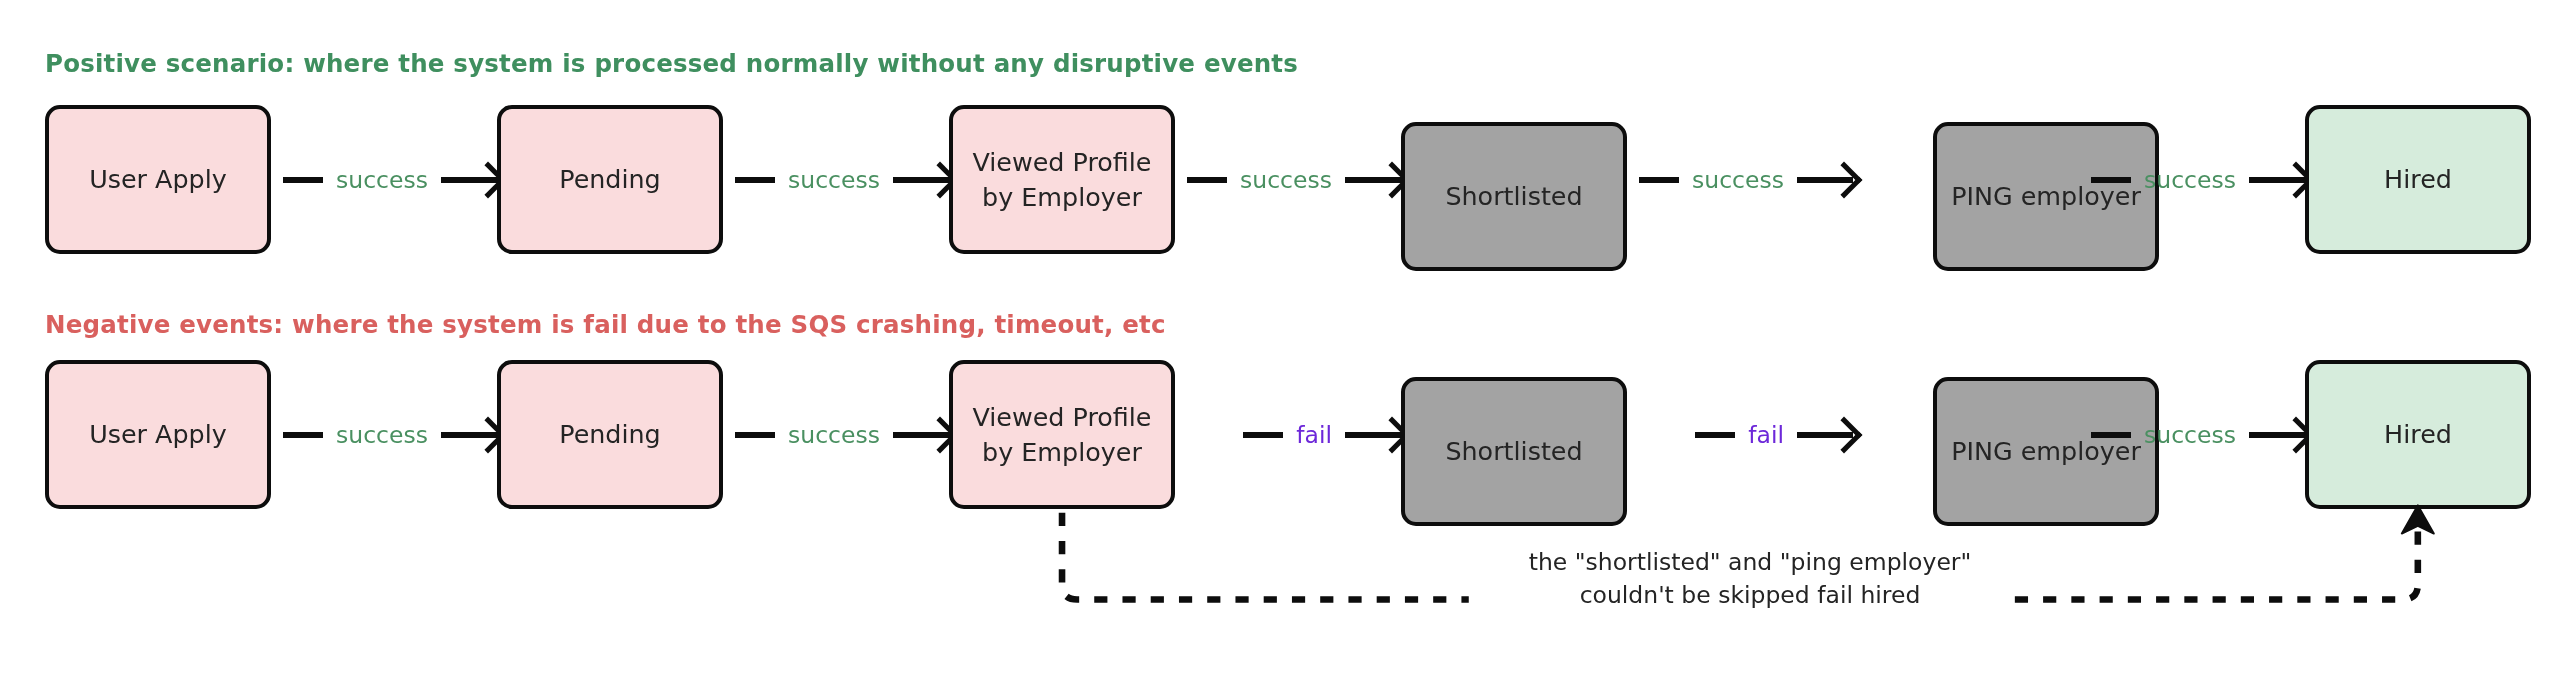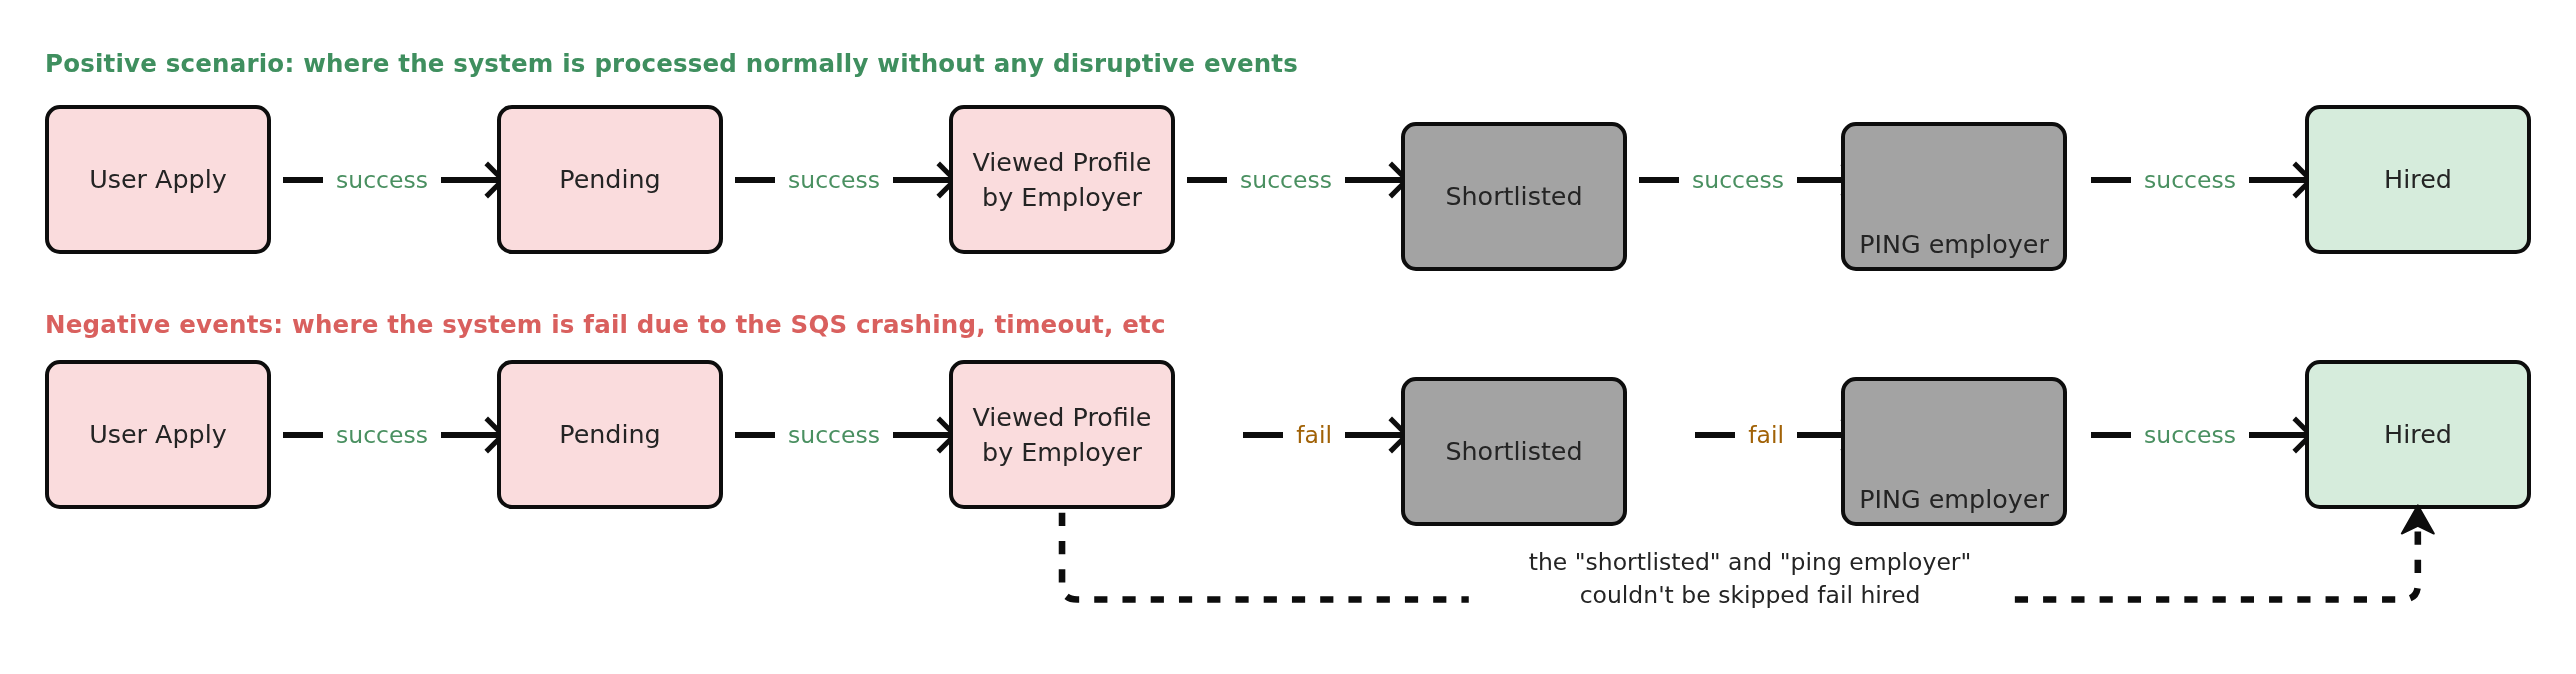--- a/index.html
+++ b/index.html
@@ -73,21 +73,21 @@
 
   .fill-pink   { background: #fadcdd; }
   .fill-yellow { background: #a3a3a3; margin-top: 17px; }
   .fill-green  { background: #d6ecdc; }
 
   
   .col-0 { left: 45px; }
   .col-1 { left: 497px; }
   .col-2 { left: 949px; }
   .col-3 { left: 1401px; }
-  .col-4 { left: 1841px; align-items: flex-end; }
+  .col-4 { left: 1933px; }
   .col-5 { left: 2305px; width: 226px; }
 
   
   .connector {
     position: absolute;
     top: 59px;
     height: 32px;
     width: 226px;
     display: flex;
     align-items: center;
@@ -105,21 +105,21 @@
     background: #0d0d0d;
     flex: none;
   }
   .conn-label {
     font-size: 23.5px;
     padding: 0 13px;
     white-space: nowrap;
     flex: none;
   }
   .label-success { color: #4a9061; }
-  .label-fail    { color: #a16207; }
+  .label-fail    { color: #6d28d9; }
   .conn-arrow {
     position: relative;
     height: 5.6px;
     background: #0d0d0d;
     flex: none;
     width: 56px;
   }
   .conn-arrow::after {
     content: "";
     position: absolute;

